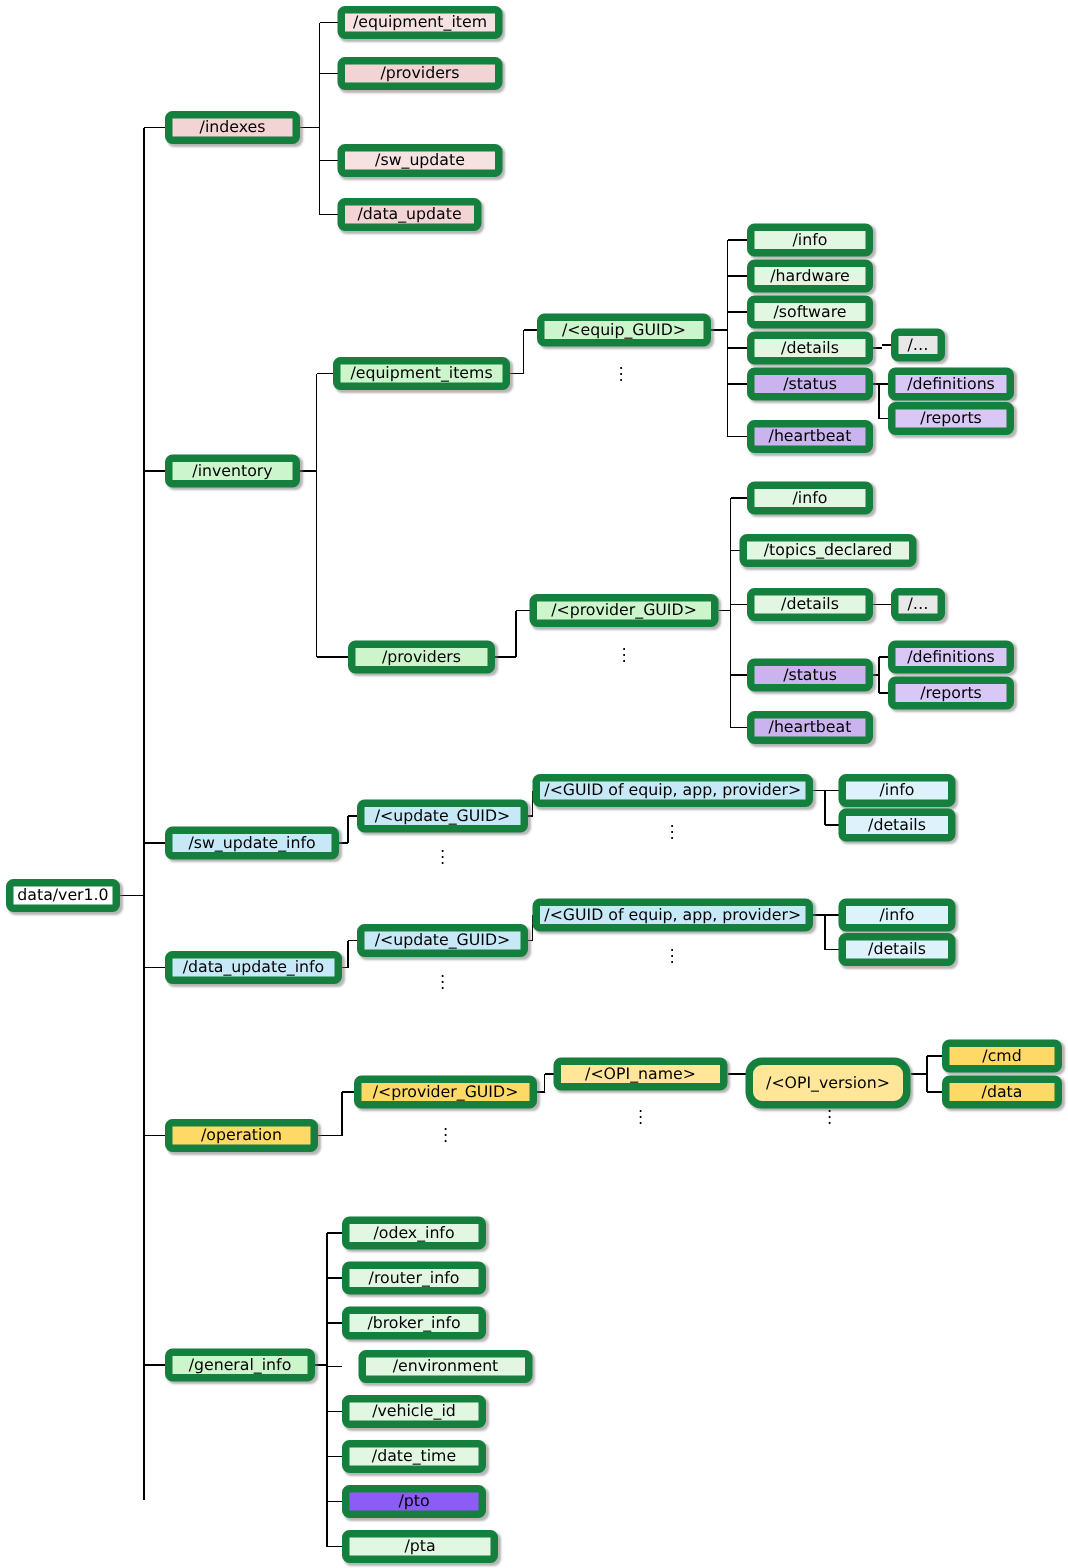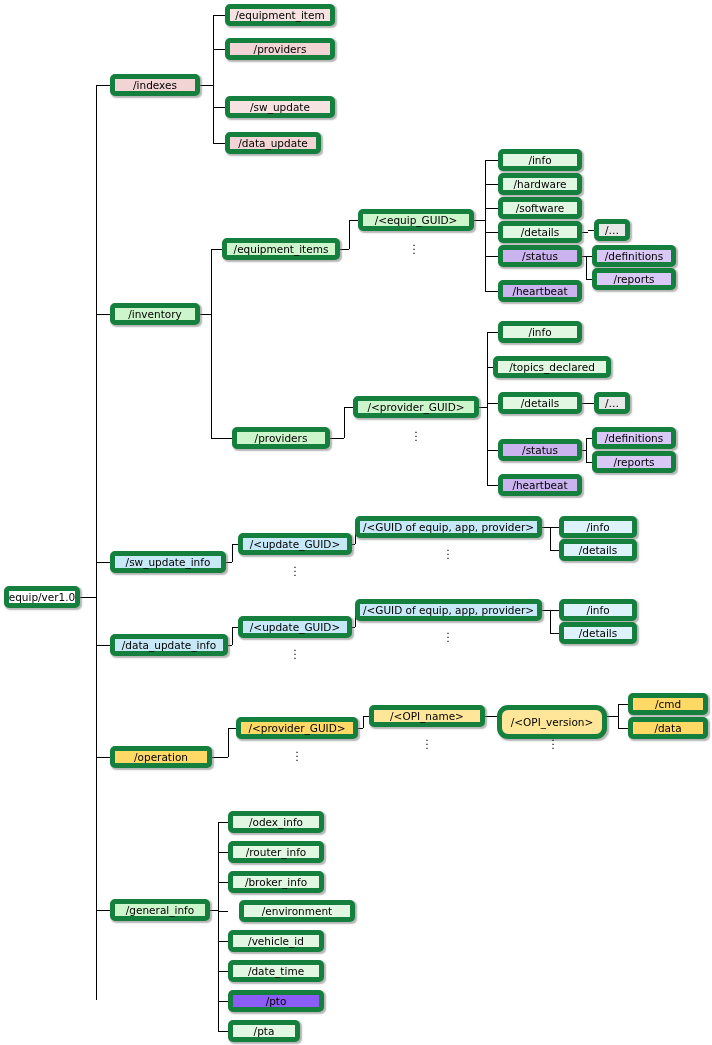--- a/index.html
+++ b/index.html
@@ -140,21 +140,21 @@
       <path d="M218 882 H228"></path>
       <path d="M218 911 H228"></path>
       <path d="M218 941 H228"></path>
       <path d="M218 971 H228"></path>
       <path d="M218 1001 H228"></path>
       <path d="M218 1031 H228"></path>
     </g>
   </svg>
 
   <div id="nodes">
-      <div class="node" style="left: 4px; top: 586px; width: 76px; height: 22px; background: rgb(255, 255, 255);">equip/ver1.0</div>
+      <div class="node" style="left: 4px; top: 586px; width: 76px; height: 22px; background: rgb(255, 255, 255);">data/ver1.0</div>
       <div class="node" style="left: 110px; top: 74px; width: 90px; height: 22px; background: rgb(242, 212, 212);">/indexes</div>
       <div class="node" style="left: 225px; top: 4px; width: 110px; height: 22px; background: rgb(247, 226, 226);">/equipment_item</div>
       <div class="node" style="left: 225px; top: 38px; width: 110px; height: 22px; background: rgb(242, 212, 212);">/providers</div>
       <div class="node" style="left: 225px; top: 96px; width: 110px; height: 22px; background: rgb(247, 226, 226);">/sw_update</div>
       <div class="node" style="left: 225px; top: 132px; width: 96px; height: 22px; background: rgb(242, 212, 212);">/data_update</div>
       <div class="node" style="left: 110px; top: 303px; width: 90px; height: 22px; background: rgb(204, 245, 204);">/inventory</div>
       <div class="node" style="left: 222px; top: 238px; width: 118px; height: 22px; background: rgb(204, 245, 204);">/equipment_items</div>
       <div class="node" style="left: 358px; top: 209px; width: 116px; height: 22px; background: rgb(204, 245, 204);">/&lt;equip_GUID&gt;</div>
       <div class="node" style="left: 498px; top: 149px; width: 84px; height: 22px; background: rgb(226, 247, 226);">/info</div>
       <div class="node" style="left: 498px; top: 173px; width: 84px; height: 22px; background: rgb(226, 247, 226);">/hardware</div>
@@ -192,21 +192,21 @@
       <div class="node" style="left: 628px; top: 693px; width: 80px; height: 22px; background: rgb(255, 217, 102);">/cmd</div>
       <div class="node" style="left: 628px; top: 717px; width: 80px; height: 22px; background: rgb(255, 217, 102);">/data</div>
       <div class="node" style="left: 110px; top: 899px; width: 100px; height: 22px; background: rgb(204, 245, 204);">/general_info</div>
       <div class="node" style="left: 228px; top: 811px; width: 96px; height: 22px; background: rgb(226, 247, 226);">/odex_info</div>
       <div class="node" style="left: 228px; top: 841px; width: 96px; height: 22px; background: rgb(226, 247, 226);">/router_info</div>
       <div class="node" style="left: 228px; top: 871px; width: 96px; height: 22px; background: rgb(226, 247, 226);">/broker_info</div>
       <div class="node" style="left: 228px; top: 900px; width: 116px; height: 22px; background: rgb(226, 247, 226); margin-left: 11px;">/environment</div>
       <div class="node" style="left: 228px; top: 930px; width: 96px; height: 22px; background: rgb(226, 247, 226);">/vehicle_id</div>
       <div class="node" style="left: 228px; top: 960px; width: 96px; height: 22px; background: rgb(226, 247, 226);">/date_time</div>
       <div class="node" style="left: 228px; top: 990px; width: 96px; height: 22px; background: #8b5cf6;">/pto</div>
-      <div class="node" style="left: 228px; top: 1020px; width: 72px; height: 22px; background: rgb(226, 247, 226);">/pta</div>
+      <div class="node" style="left: 228px; top: 1020px; width: 104px; height: 22px; background: rgb(226, 247, 226);">/pta</div>
     </div>
   <div id="ellipses">
       <div class="dots" style="left: 407px; top: 241px;">
         <span>.</span>
         <span>.</span>
         <span>.</span>
       </div>
       <div class="dots" style="left: 409px; top: 428px;">
         <span>.</span>
         <span>.</span>

